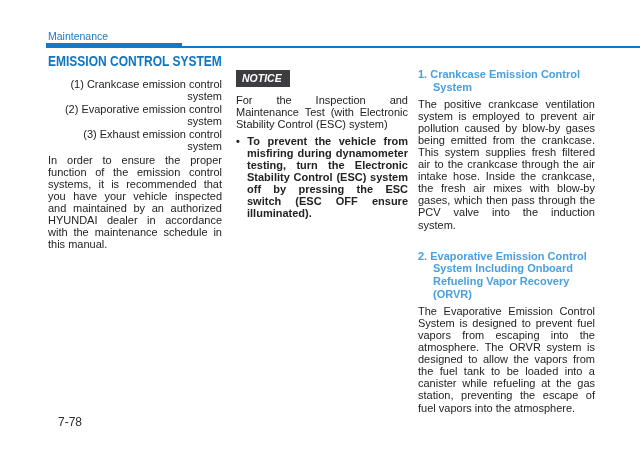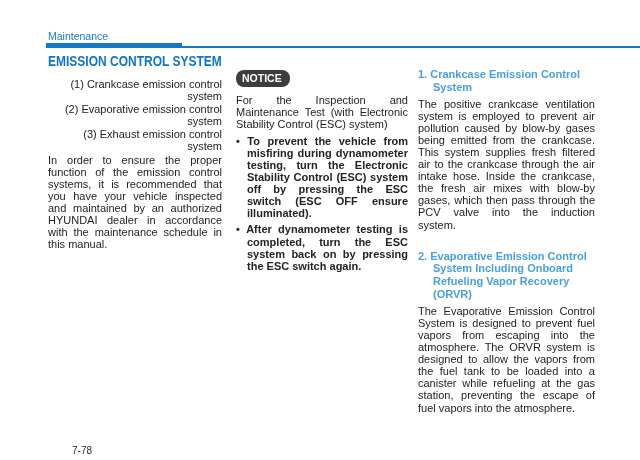--- a/index.html
+++ b/index.html
@@ -68,26 +68,26 @@
     margin-bottom: 1px;
     text-align: right;
   }
   .closing { }
 
   
   .notice-badge {
     display: inline-block;
     background: #3d3d3f;
     color: #ffffff;
+    font-style: italic;
     font-weight: bold;
     font-size: 10.5px;
     line-height: 11px;
     padding: 2.5px 8px 3px 6px;
     margin-bottom: 7px;
-    border-radius: 8px;
   }
   .bold-para { font-weight: normal; margin: 0 0 5px 0; }
   .bullet {
     font-weight: bold;
     padding-left: 11px;
     text-indent: -11px;
     margin-bottom: 4px;
   }
   .bullet::before { content: "\2022\00a0"; }
 
@@ -100,25 +100,24 @@
     text-align: left;
     padding-left: 15px;
     text-indent: -15px;
     margin: 0 0 4px 0;
   }
   .section-body { margin: 0 0 19px 0; }
 
   
   .footer-page {
     position: absolute;
-    left: 72px;
+    left: 58px;
     top: 415px;
-    font-size: 10px;
+    font-size: 12px;
     color: #2b2b2b;
-    margin-top: 30px;
   }
 </style>
 </head>
 <body>
 
 <div class="page">
 
   <div class="header-label">Maintenance</div>
   <div class="header-bar"></div>
   <div class="header-rule"></div>
@@ -130,21 +129,20 @@
       <div class="list-item">(2) Evaporative emission control system</div>
       <div class="list-item">(3) Exhaust emission control system</div>
     </div>
     <p class="para closing">In order to ensure the proper function of the emission control systems, it is recommended that you have your vehicle inspected and maintained by an authorized HYUNDAI dealer in accordance with the maintenance schedule in this manual.</p>
   </div>
 
   <div class="col col2">
     <span class="notice-badge">NOTICE</span>
     <p class="bold-para">For the Inspection and Maintenance Test (with Electronic Stability Control (ESC) system)</p>
     <div class="bullet">To prevent the vehicle from misfiring during dynamometer testing, turn the Electronic Stability Control (ESC) system off by pressing the ESC switch (ESC OFF ensure illuminated).</div>
-    <div class="bullet">After dynamometer testing is completed, turn the ESC system back on by pressing the ESC switch again.</div>
   </div>
 
   <div class="col col3">
     <div class="section-heading">1. Crankcase Emission Control System</div>
     <p class="section-body">The positive crankcase ventilation system is employed to prevent air pollution caused by blow-by gases being emitted from the crankcase. This system supplies fresh filtered air to the crankcase through the air intake hose. Inside the crankcase, the fresh air mixes with blow-by gases, which then pass through the PCV valve into the induction system.</p>
     <div class="section-heading">2. Evaporative Emission Control System Including Onboard Refueling Vapor Recovery (ORVR)</div>
     <p class="section-body">The Evaporative Emission Control System is designed to prevent fuel vapors from escaping into the atmosphere. The ORVR system is designed to allow the vapors from the fuel tank to be loaded into a canister while refueling at the gas station, preventing the escape of fuel vapors into the atmosphere.</p>
   </div>
 
   <div class="footer-page">7-78</div>

